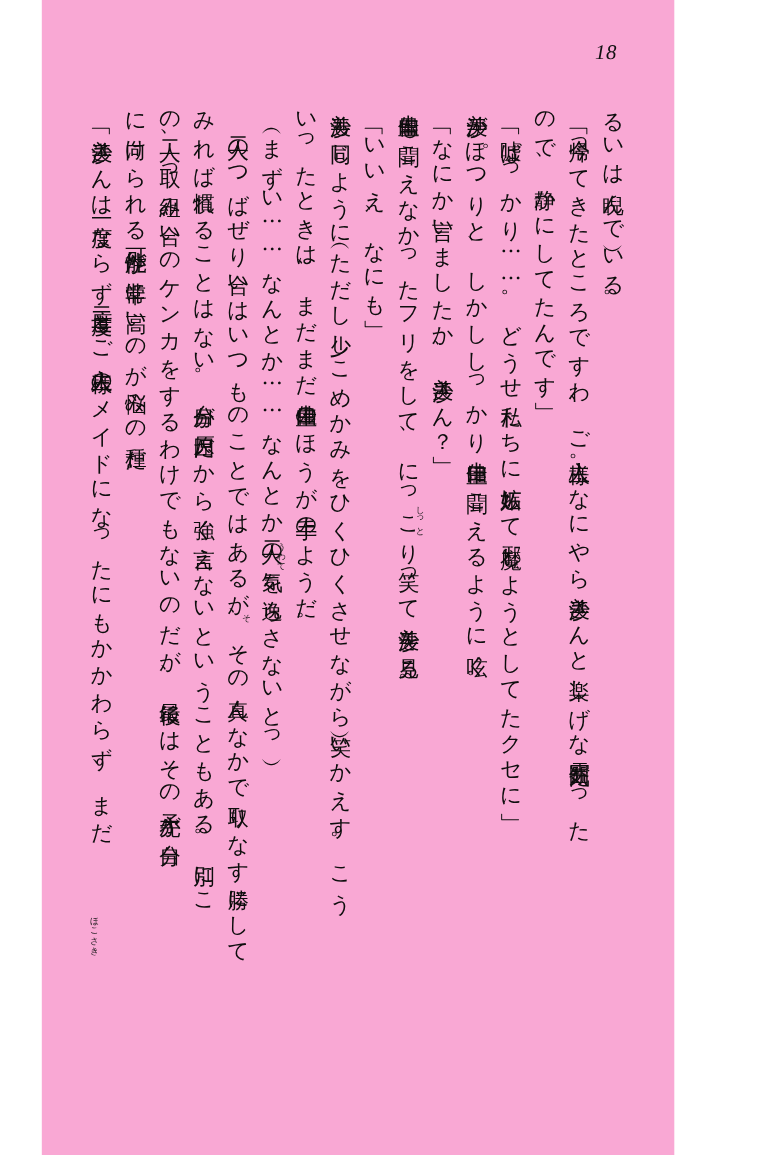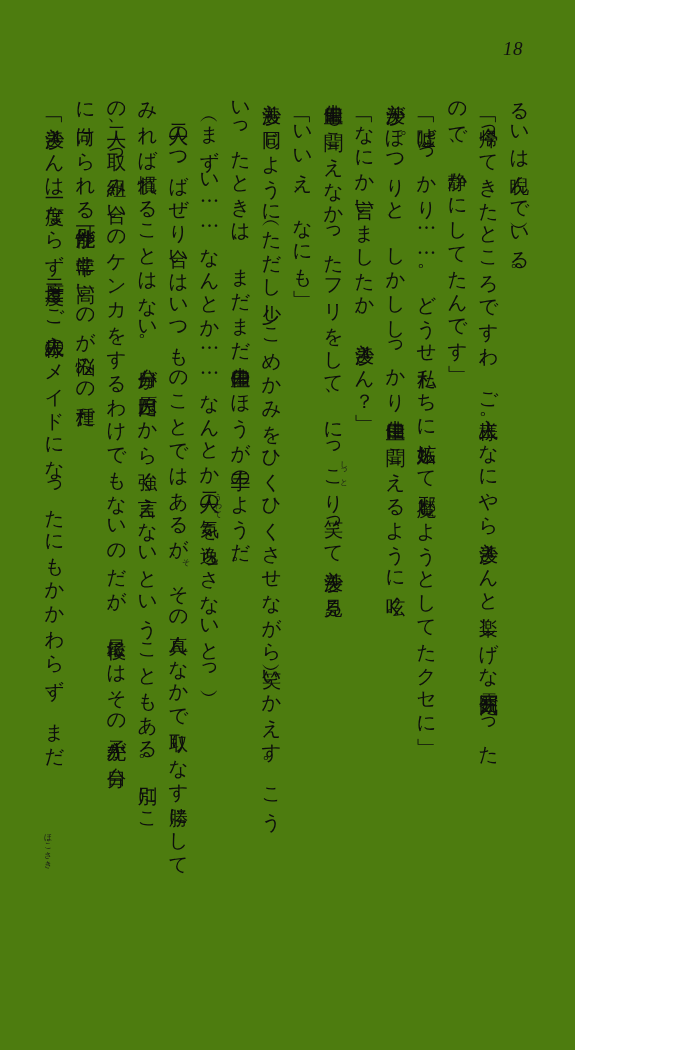--- a/index.html
+++ b/index.html
@@ -14,21 +14,22 @@
     color: #111111;
     overflow: hidden;
     position: relative;
   }
 
   .page {
     position: absolute;
     inset: 0;
     width: 575px;
     height: 1050px;
-    background: #4d7c0f;
+    background: #f9a8d4;
+    margin-left: 38px;
   }
 
   .page-number {
     position: absolute;
     top: 38px;
     right: 52px;
     font-family: "Liberation Serif", "DejaVu Serif", serif;
     font-style: italic;
     font-size: 19px;
     color: #111111;

